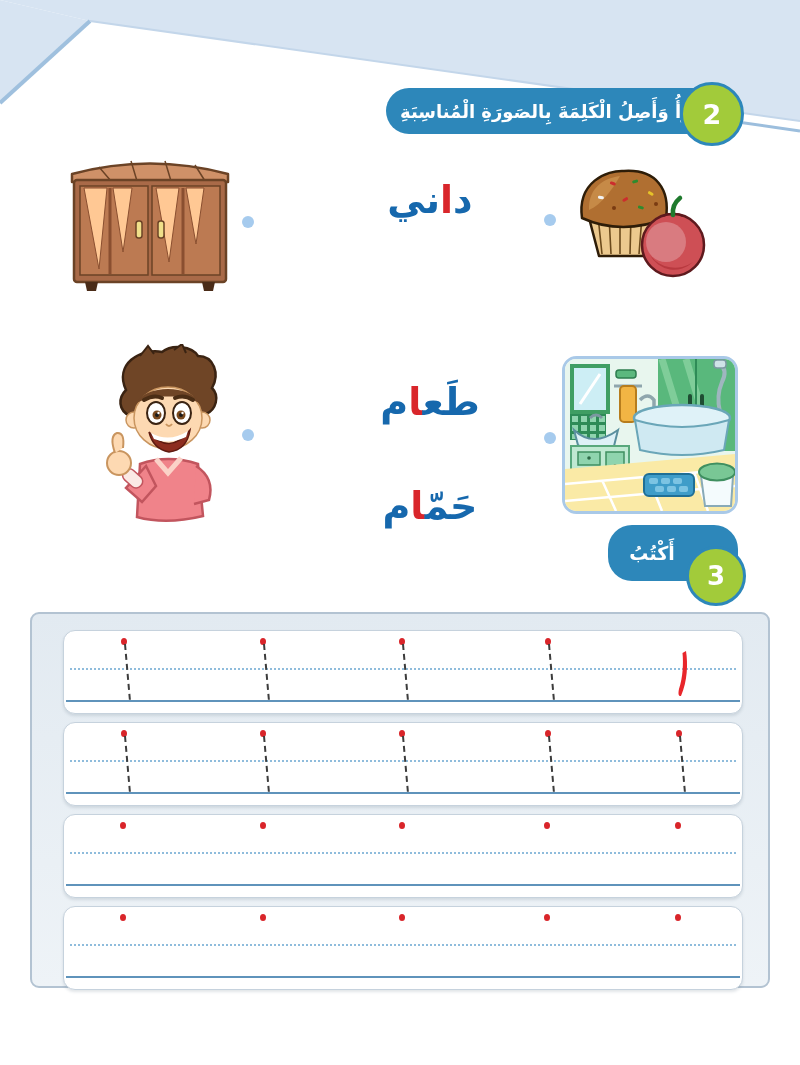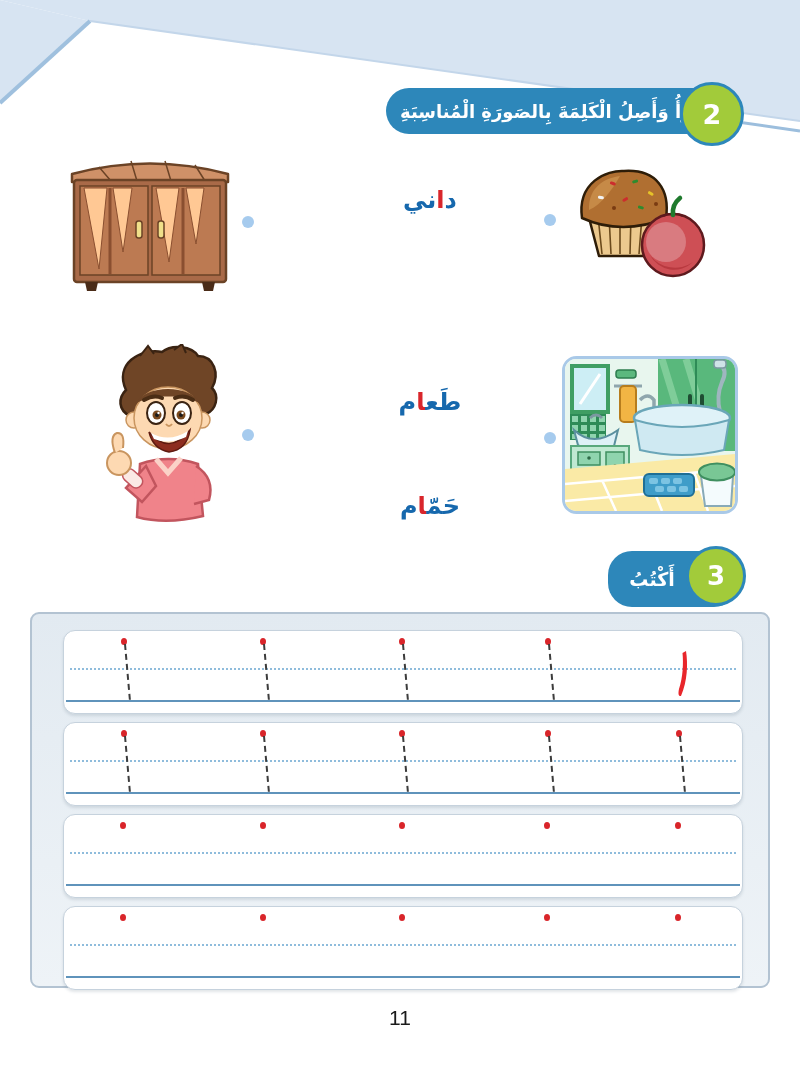--- a/index.html
+++ b/index.html
@@ -13,28 +13,28 @@
   .banner{position:absolute;background:#2d87ba;border-radius:24px;z-index:5;
           display:flex;align-items:center;}
   .banner .title{color:#ffffff;font-weight:bold;direction:rtl;white-space:nowrap;
                  width:100%;text-align:center;}
   .num-circle{position:absolute;border-radius:50%;background:#a2cb3a;border:3px solid #2d87ba;
               color:#ffffff;font-weight:bold;display:flex;align-items:center;justify-content:center;
               z-index:6;}
   #banner-ex2{left:386px;top:88px;width:356px;height:46px;}
   #banner-ex2 .title{padding:0 66px 0 14px;font-size:18px;}
   #circle-ex2{left:680px;top:82px;width:58px;height:58px;font-size:27px;}
-  #banner-ex3{left:608px;top:551px;width:130px;height:56px;}
+  #banner-ex3{left:608px;top:525px;width:130px;height:56px;}
   #banner-ex3 .title{padding:0 52px 0 10px;font-size:19px;}
   #circle-ex3{left:686px;top:546px;width:54px;height:54px;font-size:26px;}
 
   
   .illus{position:absolute;z-index:2;}
   .word{position:absolute;left:340px;width:180px;text-align:center;direction:rtl;
-        font-weight:bold;font-size:24px;color:#1668ad;z-index:2;line-height:56px;}
+        font-weight:bold;font-size:38px;color:#1668ad;z-index:2;line-height:56px;}
   .word .alif{color:#d9262b;}
   .link-dot{position:absolute;width:12px;height:12px;border-radius:50%;background:#a6cbee;z-index:2;}
 
   
   #writing-panel{position:absolute;left:30px;top:612px;width:740px;height:376px;
                  background:linear-gradient(180deg,#e2eaf1,#eef3f7);
                  border:2px solid #b3c3d2;border-radius:9px;box-sizing:border-box;z-index:2;}
   .strip{position:absolute;left:31px;width:678px;height:82px;background:#ffffff;
          border:1px solid #c6d2dd;border-radius:12px;box-shadow:0 2px 3px rgba(90,110,130,.18);}
   .mid-line{position:absolute;left:6px;right:6px;top:37px;border-top:2px dotted #8fbcdc;}
@@ -262,14 +262,13 @@
         <div class="mid-line"></div>
         <div class="base-line"></div>
         <div class="red-start-dot" style="left: 8.7%;"></div>
         <div class="red-start-dot" style="left: 29.4%;"></div>
         <div class="red-start-dot" style="left: 49.9%;"></div>
         <div class="red-start-dot" style="left: 71.3%;"></div>
         <div class="red-start-dot" style="left: 90.5%;"></div>
       </div>
     </div>
 
-  <div id="page-number">11</div>
 </div>
 
 </body></html>

